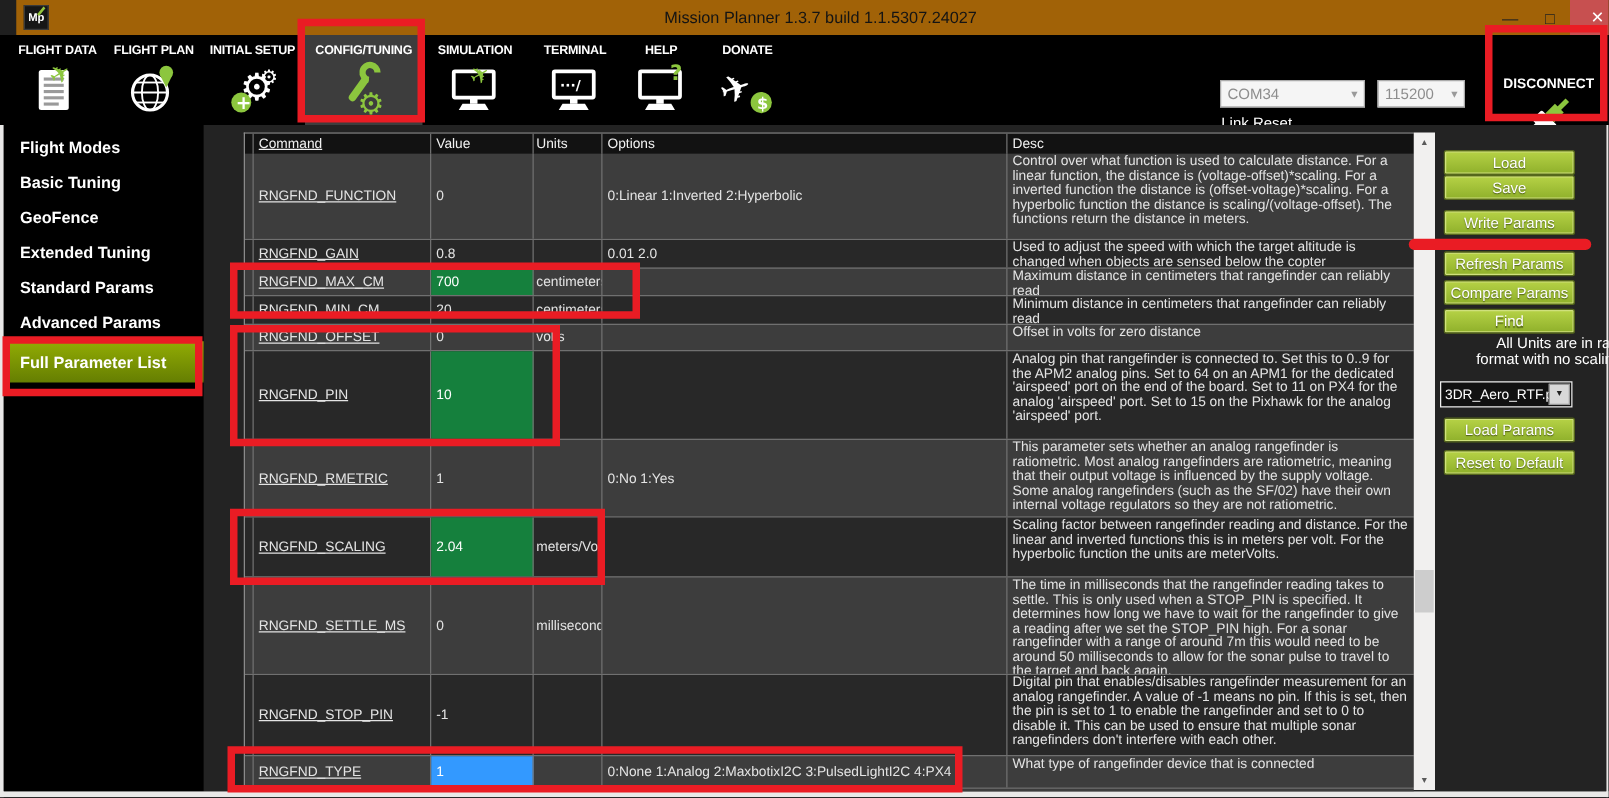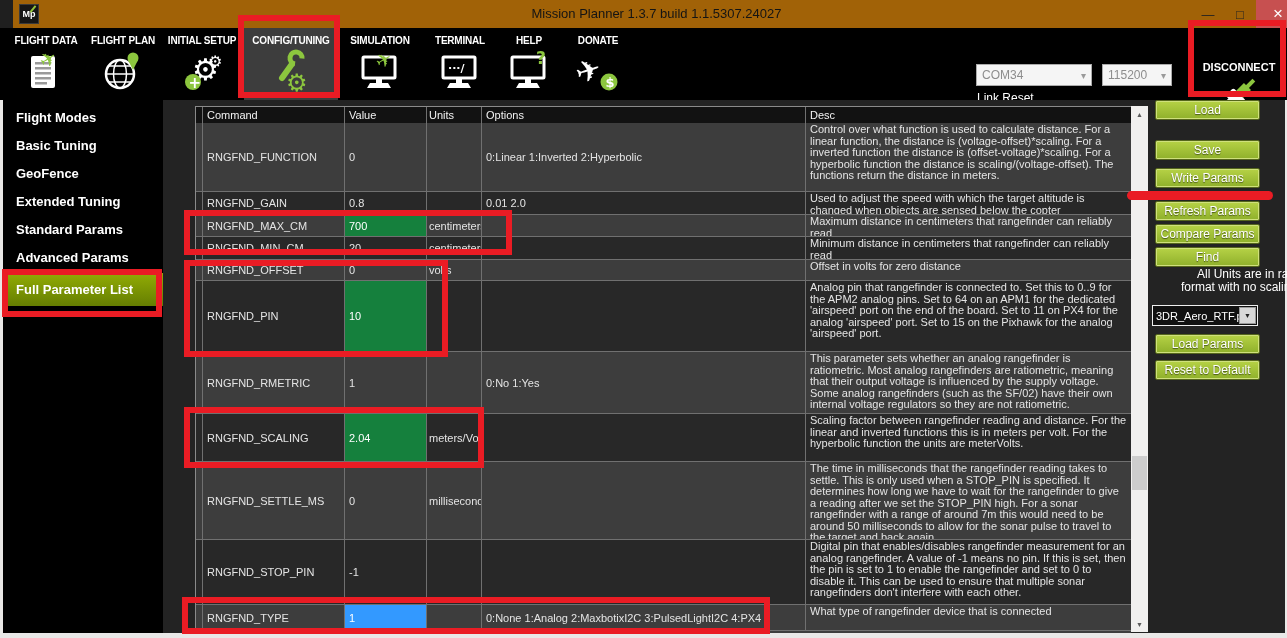--- a/index.html
+++ b/index.html
@@ -57,21 +57,21 @@
   
   .table-wrap { position:absolute; left:195px; top:106px; width:936px; height:526px; background:#282828;
     border-left:1px solid #8a8a8a; border-top:1px solid #8a8a8a; }
   .trow { display:flex; width:100%; border-top:1px solid #707070; }
   .trow:first-child { border-top:none; }
   .thead { height:16px; background:#121212; border-top:none; }
   .thead .cell { color:#f2f2f2; font-size:11px; align-items:center; }
   .cell { border-right:1px solid #707070; padding:0 4px; overflow:hidden; display:flex;
     align-items:center; font-size:11px; color:#e4e4e4; white-space:nowrap; }
   .c-rowhdr { width:7px; padding:0; }
-  .c-cmd   { width:142px; }
+  .c-cmd   { width:142px;text-decoration:underline; }
   .c-val   { width:82px; }
   .c-units { width:55px; padding:0 2px; }
   .c-opt   { width:324px; }
   .c-desc  { flex:1; white-space:normal; align-items:flex-start; line-height:11.5px; padding-top:1px; border-right:none; }
   .row-light { background:#3d3d3d; }
   .row-dark  { background:#282828; }
   .c-val.hl-green { background:#15803d; color:#fff; }
   .c-val.hl-blue  { background:#3399ff; color:#fff; }
   .partial-row { height:3px; border-top:1px solid #707070; background:#3d3d3d; }
 
@@ -81,21 +81,21 @@
     justify-content:center; color:#5a5a5a; font-size:7px; }
   .sb-up { top:0; } .sb-down { bottom:0; }
   .sb-thumb { position:absolute; left:1px; top:350px; width:15px; height:34px; background:#cdcdcd; }
 
   
   .mp-btn { position:absolute; left:1155px; width:105px; height:20px;
     background:linear-gradient(#b6d246,#8fb02b); border:1px solid #55661c;
     box-shadow:inset 0 0 0 1px #cfe07c; border-radius:2px;
     color:#fff; text-shadow:0 1px 1px rgba(0,0,0,.55);
     font-size:12px; display:flex; align-items:center; justify-content:center; }
-  .b-load{top:100px}.b-save{top:140px}.b-write{top:168px}.b-refresh{top:201px}
+  .b-load{top:120px}.b-save{top:140px}.b-write{top:168px}.b-refresh{top:201px}
   .b-compare{top:224px}.b-find{top:247px}.b-loadp{top:334px}.b-reset{top:360px}
   .raw-note { position:absolute; left:1148px; top:268px; width:137px; text-align:right;
     color:#fff; font-size:12px; line-height:13px;margin-left:12px; }
   .param-combo { position:absolute; left:1152px; top:305px; width:106px; height:21px;
     background:#111; border:1px solid #efefef; display:flex; align-items:center; }
   .param-combo .txt { flex:1; color:#fff; font-size:11px; padding-left:3px; overflow:hidden; white-space:nowrap; }
   .param-combo .btn { width:17px; height:17px; margin-right:1px; background:#d8d8d8; border:1px solid #9a9a9a;
     color:#222; font-size:7px; display:flex; align-items:center; justify-content:center; }
 
   

